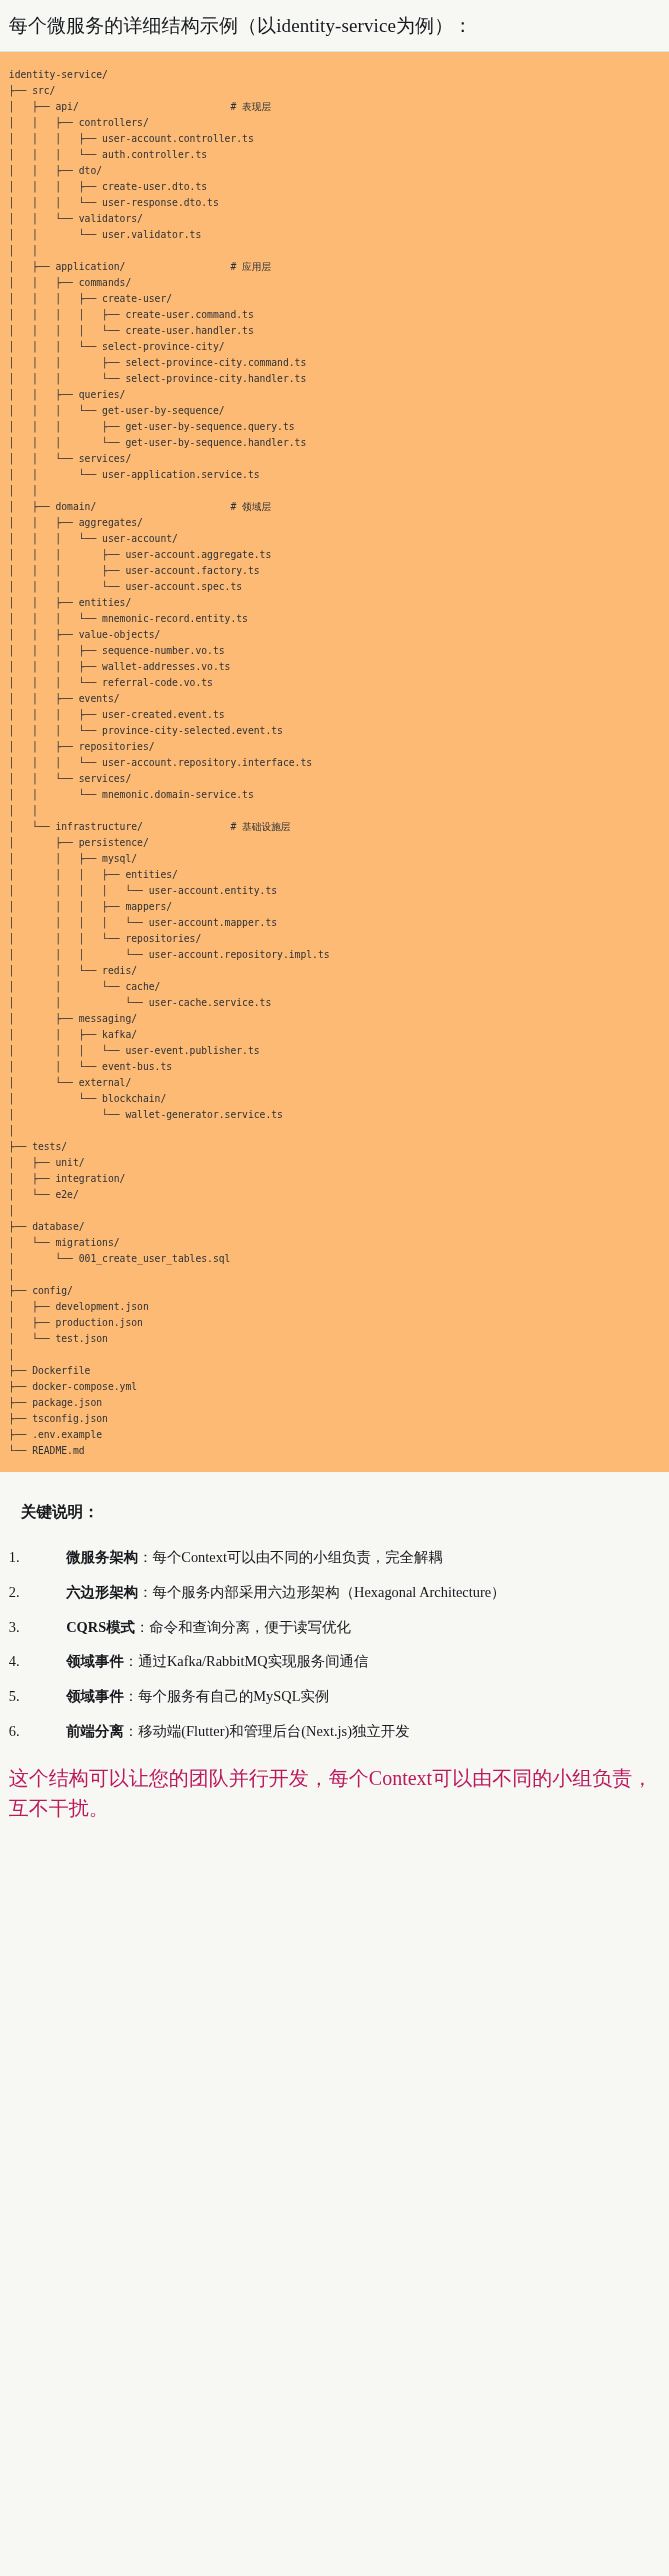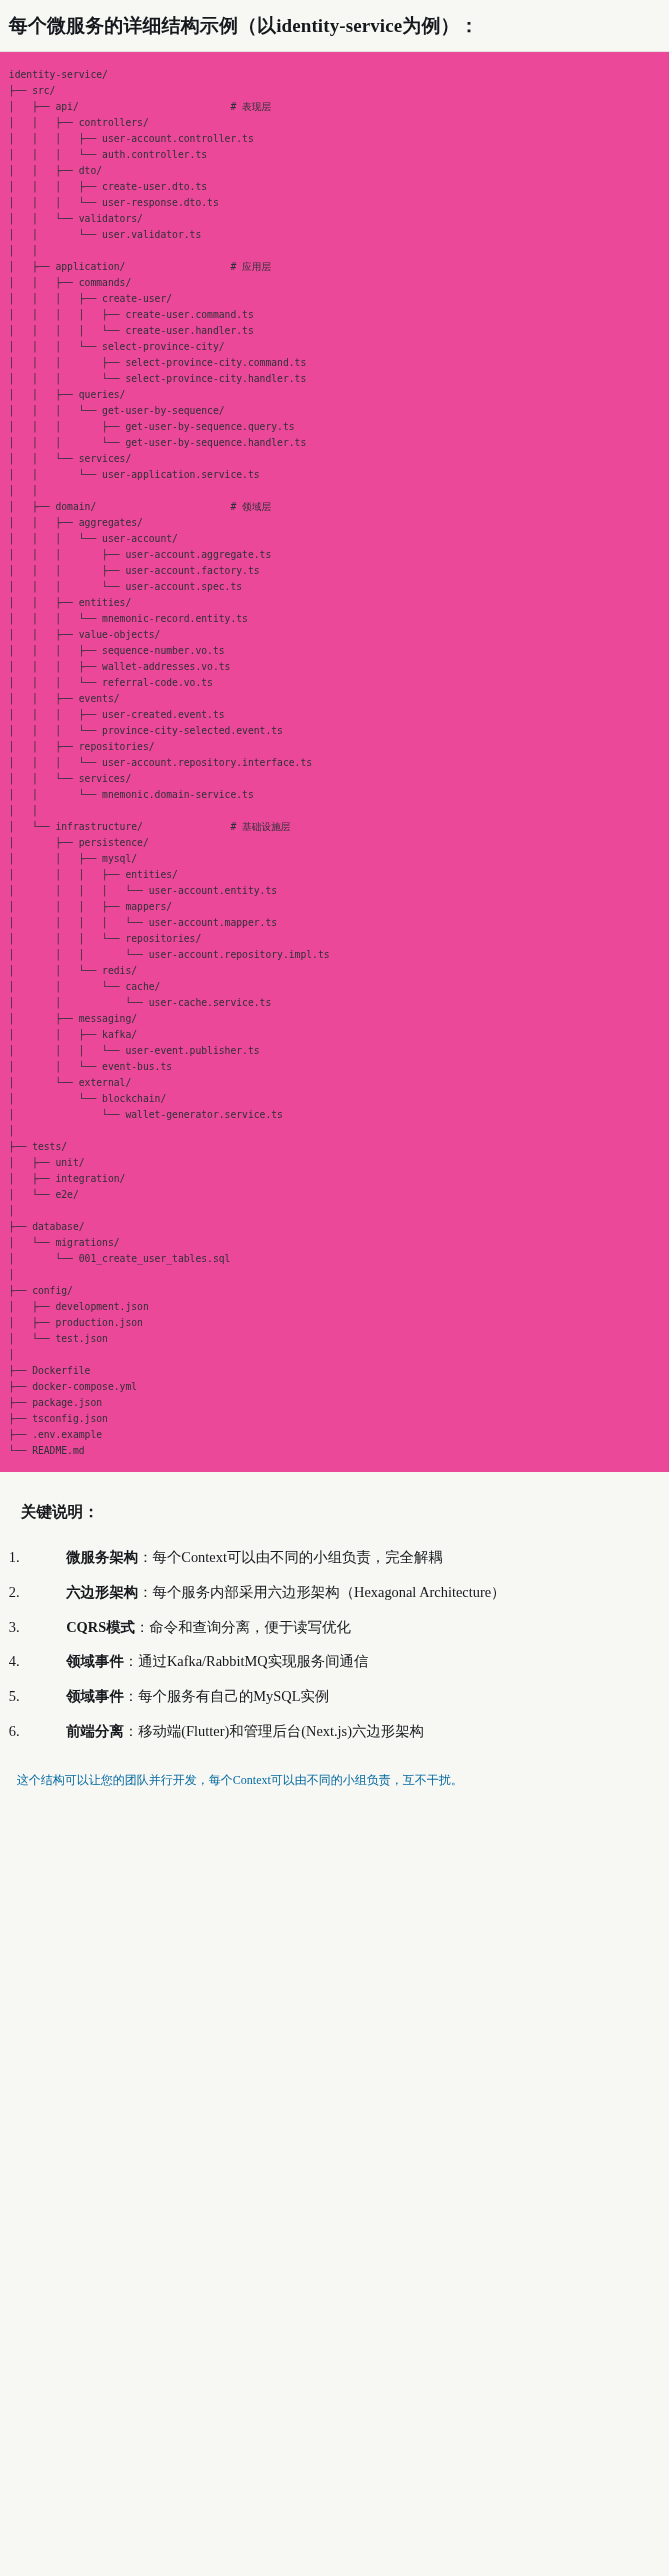--- a/index.html
+++ b/index.html
@@ -15,35 +15,35 @@
   }
   .page {
     width: 669px;
     box-sizing: border-box;
     background: #f7f7f4;
     padding: 0;
   }
   .doc-title {
     font-family: "Liberation Serif", serif;
     font-size: 19px;
-    font-weight: 700;
+    font-weight: 400;
     letter-spacing: 0.1px;
     color: #15181c;
     padding: 13.8px 8.8px 12.5px 8.8px;
     line-height: 1.3;
     margin: 0;
   }
   .rule {
     height: 0.6px;
     background: #e3e3de;
     border: 0;
     margin: 0 0 0 0;
   }
   .code-block {
-    background: #ec4899;
+    background: #fdba74;
     padding: 15px 8.8px 13.8px 8.8px;
     margin: 0;
   }
   pre.tree {
     margin: 0;
     font-family: "DejaVu Sans Mono", "Liberation Mono", monospace;
     font-size: 9.7px;
     line-height: 16px;
     color: #2c3137;
     white-space: pre;
@@ -75,25 +75,25 @@
   }
   ol.keypoints li::before {
     content: counter(kp) ". ";
   }
   ol.keypoints li .kp-term {
     font-weight: 700;
     margin-left: 43px;
   }
   .closing {
     font-family: "Liberation Serif", serif;
-    font-size: 12px;
+    font-size: 20px;
     line-height: 1.5;
-    color: #0369a1;
+    color: #be185d;
     padding: 11.3px 8.8px 17.5px 8.8px;
-    margin: 8px;
+    margin: 0;
   }
 </style>
 </head>
 <body>
 
 <div class="page">
 
   <h1 class="doc-title">每个微服务的详细结构示例（以identity-service为例）：</h1>
 
   <hr class="rule">
@@ -189,19 +189,19 @@
   </div>
 
   <h2 class="section-title">关键说明：</h2>
 
   <ol class="keypoints">
     <li><span class="kp-term">微服务架构</span><span>：</span><span>每个Context可以由不同的小组负责，完全解耦</span></li>
     <li><span class="kp-term">六边形架构</span><span>：</span><span>每个服务内部采用六边形架构（Hexagonal Architecture）</span></li>
     <li><span class="kp-term">CQRS模式</span><span>：</span><span>命令和查询分离，便于读写优化</span></li>
     <li><span class="kp-term">领域事件</span><span>：</span><span>通过Kafka/RabbitMQ实现服务间通信</span></li>
     <li><span class="kp-term">领域事件</span><span>：</span><span>每个服务有自己的MySQL实例</span></li>
-    <li><span class="kp-term">前端分离</span><span>：</span><span>移动端(Flutter)和管理后台(Next.js)六边形架构</span></li>
+    <li><span class="kp-term">前端分离</span><span>：</span><span>移动端(Flutter)和管理后台(Next.js)独立开发</span></li>
   </ol>
 
   <p class="closing">这个结构可以让您的团队并行开发，每个Context可以由不同的小组负责，互不干扰。</p>
 
 </div>
 
 
 </body></html>

